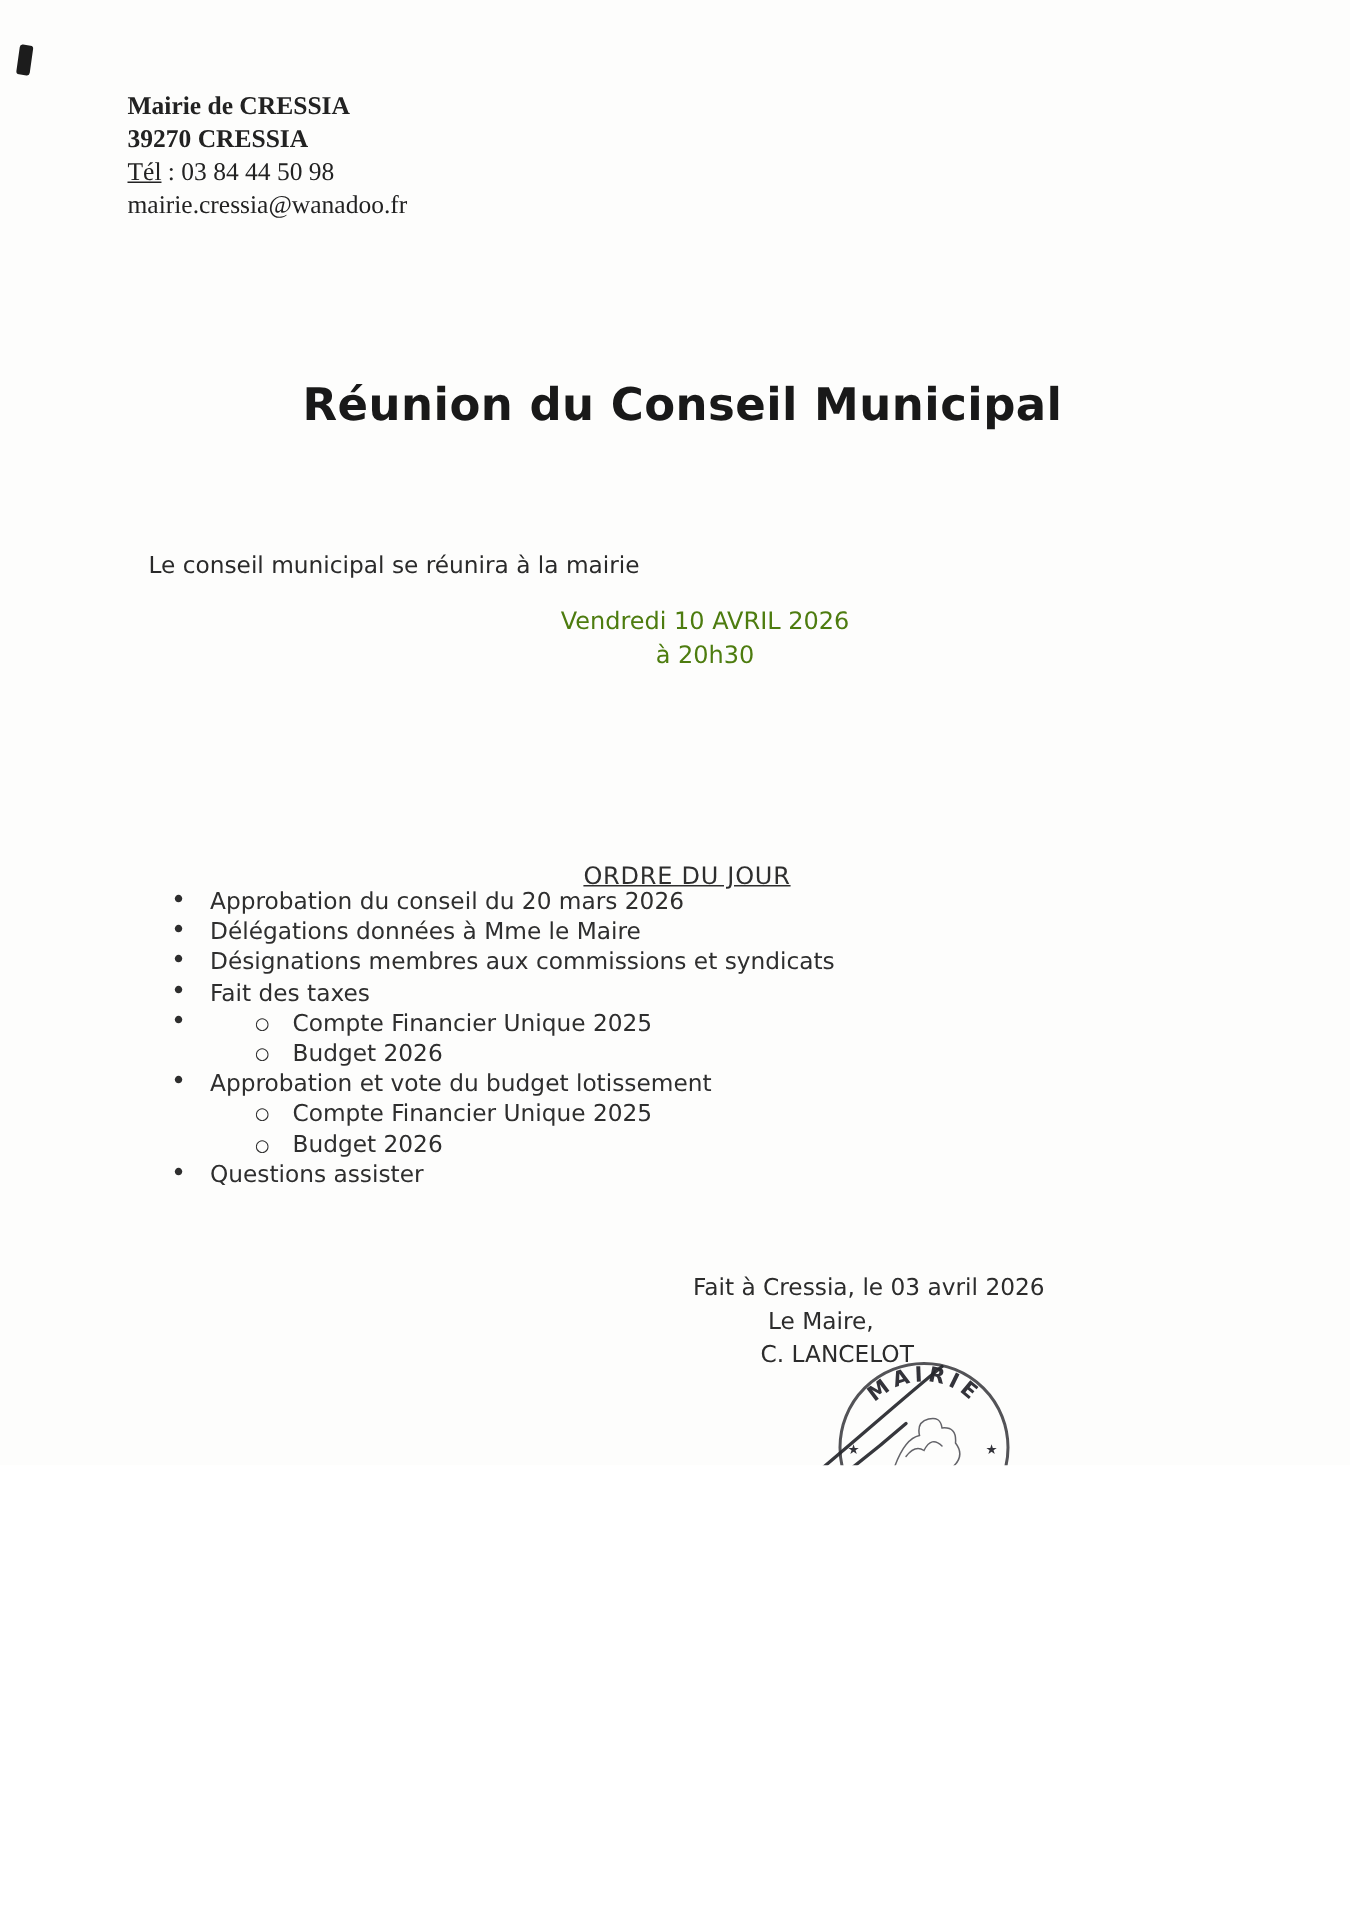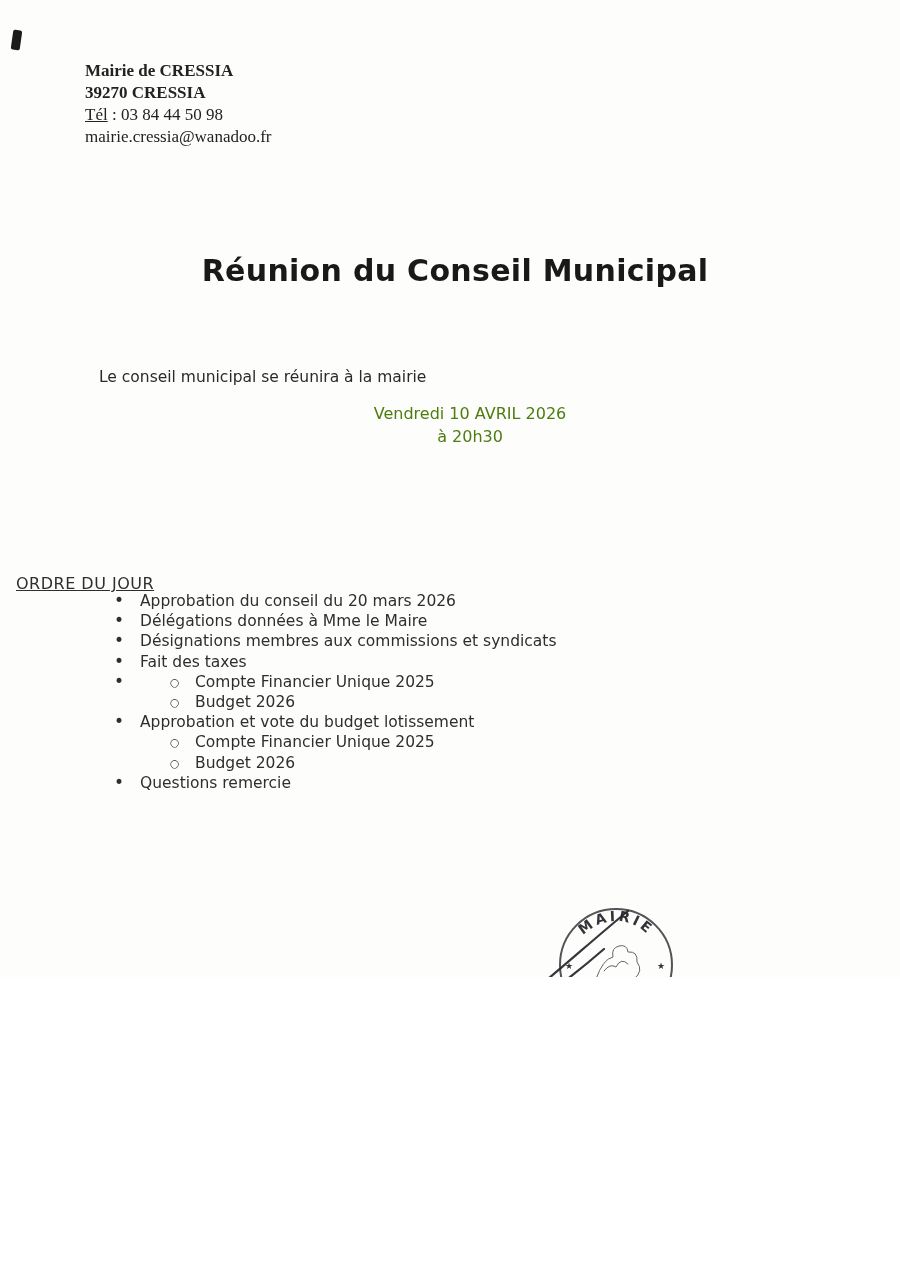--- a/index.html
+++ b/index.html
@@ -25,21 +25,21 @@
   .intro { position:absolute; left:99px; top:368px; margin:0; font-size:15.5px; }
   .meeting {
     position:absolute; left:30px; top:402px; width:880px; text-align:center;
     font-size:16px; font-weight:normal; line-height:23px; color:#4d7c0f;
   }
   .body-par {
     position:absolute; left:85px; top:468px; width:745px; margin:0;
     font-size:15.5px; line-height:23px;
   }
   .agenda-heading {
-    position:absolute; left:16px; top:550px; width:884px; 
+    position:absolute; left:16px; top:550px; width:884px; text-align:center;
     font-size:16px; letter-spacing:.5px; color:#2e2e2e;
   }
   .agenda { position:absolute; left:85px; top:591px; width:640px; }
   .li { position:relative; font-size:15.5px; line-height:20.2px; color:#2e2e2e; }
   .l1 { padding-left:55px; }
   .l1 .b { position:absolute; left:29px; top:-1px; font-size:17px; }
   .l2 { padding-left:110px; }
   .l2 .b { position:absolute; left:85px; top:1px; font-size:11px; }
   .closing {
     position:absolute; left:462px; top:847px;
@@ -80,23 +80,28 @@
     <div class="li l1"><span class="b">•</span><span>Approbation du conseil du 20 mars 2026</span></div>
     <div class="li l1"><span class="b">•</span><span>Délégations données à Mme le Maire</span></div>
     <div class="li l1"><span class="b">•</span><span>Désignations membres aux commissions et syndicats</span></div>
     <div class="li l1"><span class="b">•</span><span>Fait des taxes</span></div>
     <div class="li l1"><span class="b">•</span></div>
     <div class="li l2"><span class="b">○</span><span>Compte Financier Unique 2025</span></div>
     <div class="li l2"><span class="b">○</span><span>Budget 2026</span></div>
     <div class="li l1"><span class="b">•</span><span>Approbation et vote du budget lotissement</span></div>
     <div class="li l2"><span class="b">○</span><span>Compte Financier Unique 2025</span></div>
     <div class="li l2"><span class="b">○</span><span>Budget 2026</span></div>
-    <div class="li l1"><span class="b">•</span><span>Questions remercie</span></div>
+    <div class="li l1"><span class="b">•</span><span>Questions assister</span></div>
   </div>
 
+  <div class="closing">
+    <div>Fait à Cressia, le 03 avril 2026</div>
+    <div class="ind1">Le Maire,</div>
+    <div class="ind2">C. LANCELOT</div>
+  </div>
 
   <svg class="stamp-svg" width="128" height="128" viewBox="0 0 128 128">
     <g stroke="#35353a" fill="none" opacity="0.85">
       <circle cx="64" cy="64" r="56" stroke-width="2"></circle>
     </g>
     <defs>
       <path id="arcTop" d="M 20 64 A 44 44 0 0 1 108 64"></path>
       <path id="arcBot" d="M 15 64 A 49 49 0 0 0 113 64"></path>
     </defs>
     <text fill="#33333a" font-family="DejaVu Sans, sans-serif" font-size="14" font-weight="bold" letter-spacing="3">

